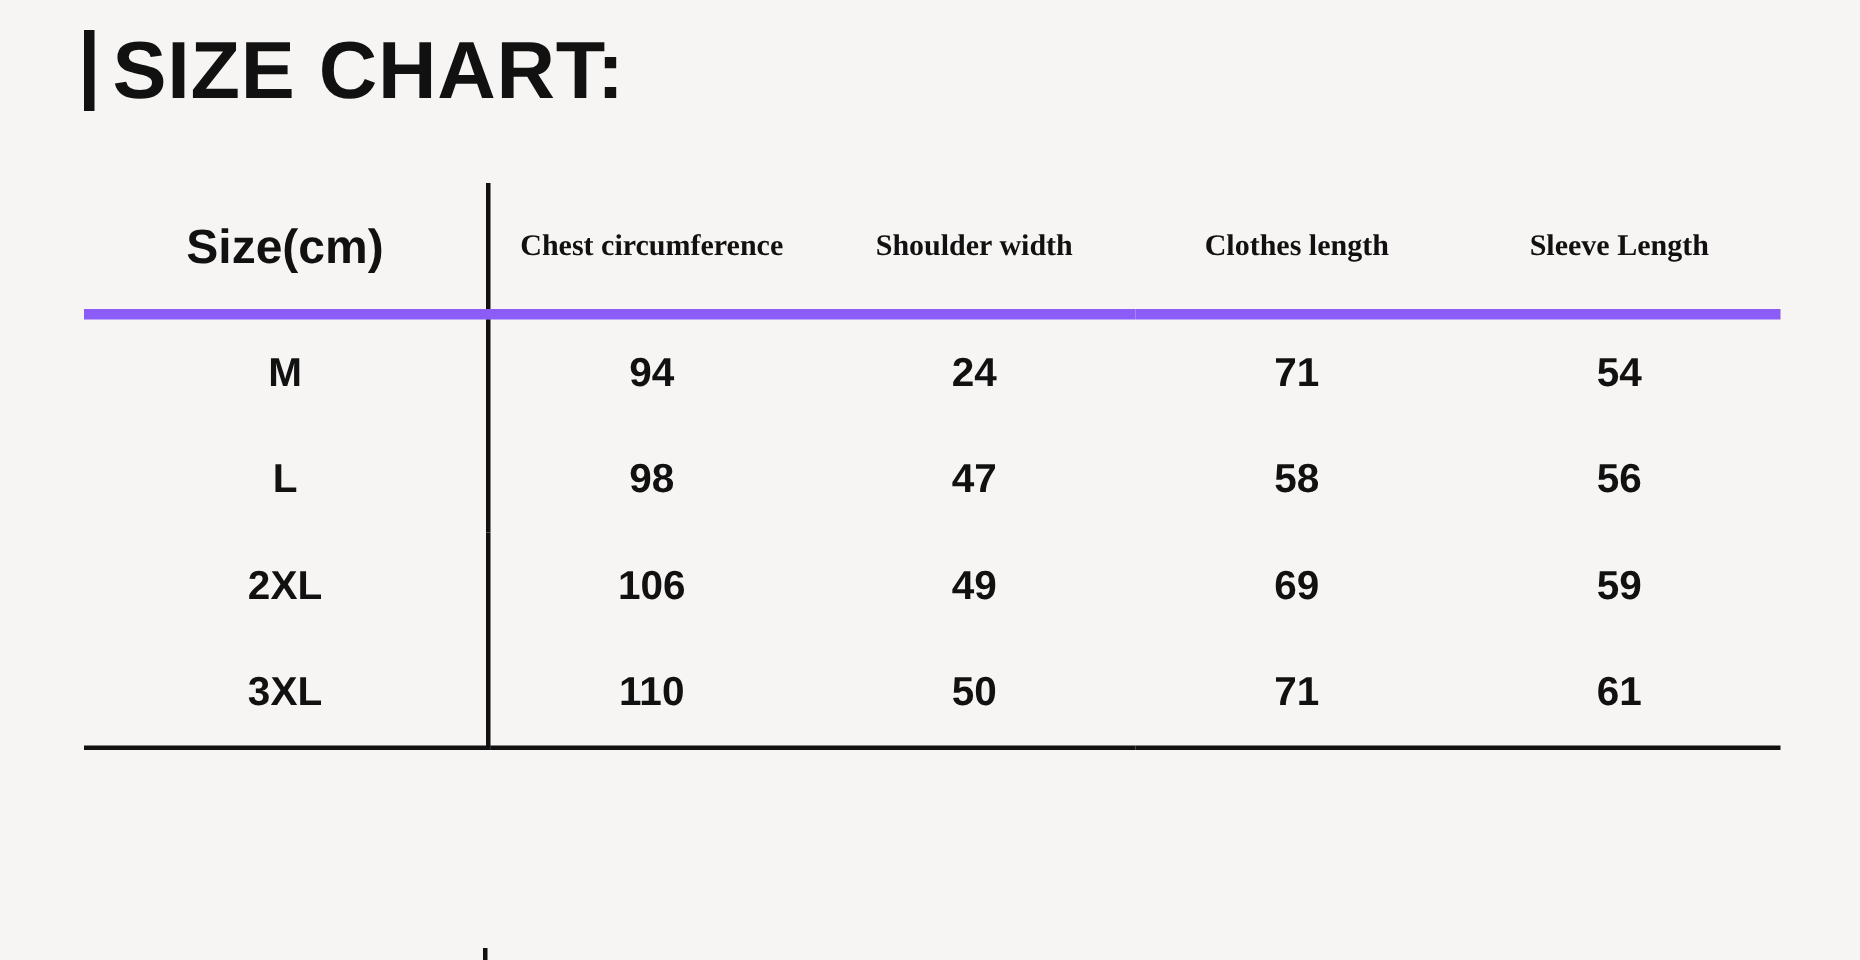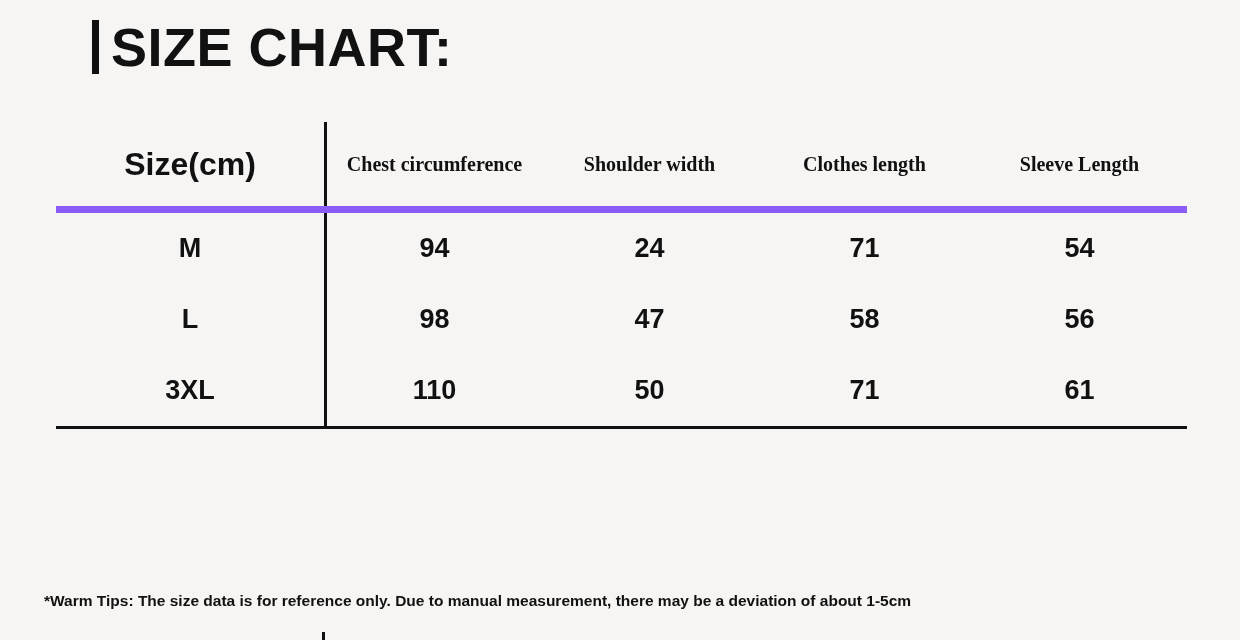--- a/index.html
+++ b/index.html
@@ -20,21 +20,20 @@
     height: 640px;
     background: #f7f5f3;
   }
   
   .title-row {
     position: absolute;
     left: 56px;
     top: 20px;
     display: flex;
     align-items: center;
-    margin-left: 36px;
   }
   .title-bar {
     width: 7px;
     height: 54px;
     background: #111111;
     margin-right: 12px;
   }
   .title-text {
     font-size: 54px;
     font-weight: bold;
@@ -141,27 +140,33 @@
           <td>71</td>
           <td>54</td>
         </tr>
         <tr>
           <td class="col-size">L</td>
           <td>98</td>
           <td>47</td>
           <td>58</td>
           <td>56</td>
         </tr>
+        <tr>
+          <td class="col-size">2XL</td>
+          <td>106</td>
+          <td>49</td>
+          <td>69</td>
+          <td>59</td>
+        </tr>
         <tr class="last-row">
           <td class="col-size">3XL</td>
           <td>110</td>
           <td>50</td>
           <td>71</td>
           <td>61</td>
         </tr>
       </tbody>
     </table>
   </div>
 
-  <div class="footnote">*Warm Tips: The size data is for reference only. Due to manual measurement, there may be a deviation of about 1-5cm</div>
   <div class="tick"></div>
 
 </div>
 
 </body></html>

